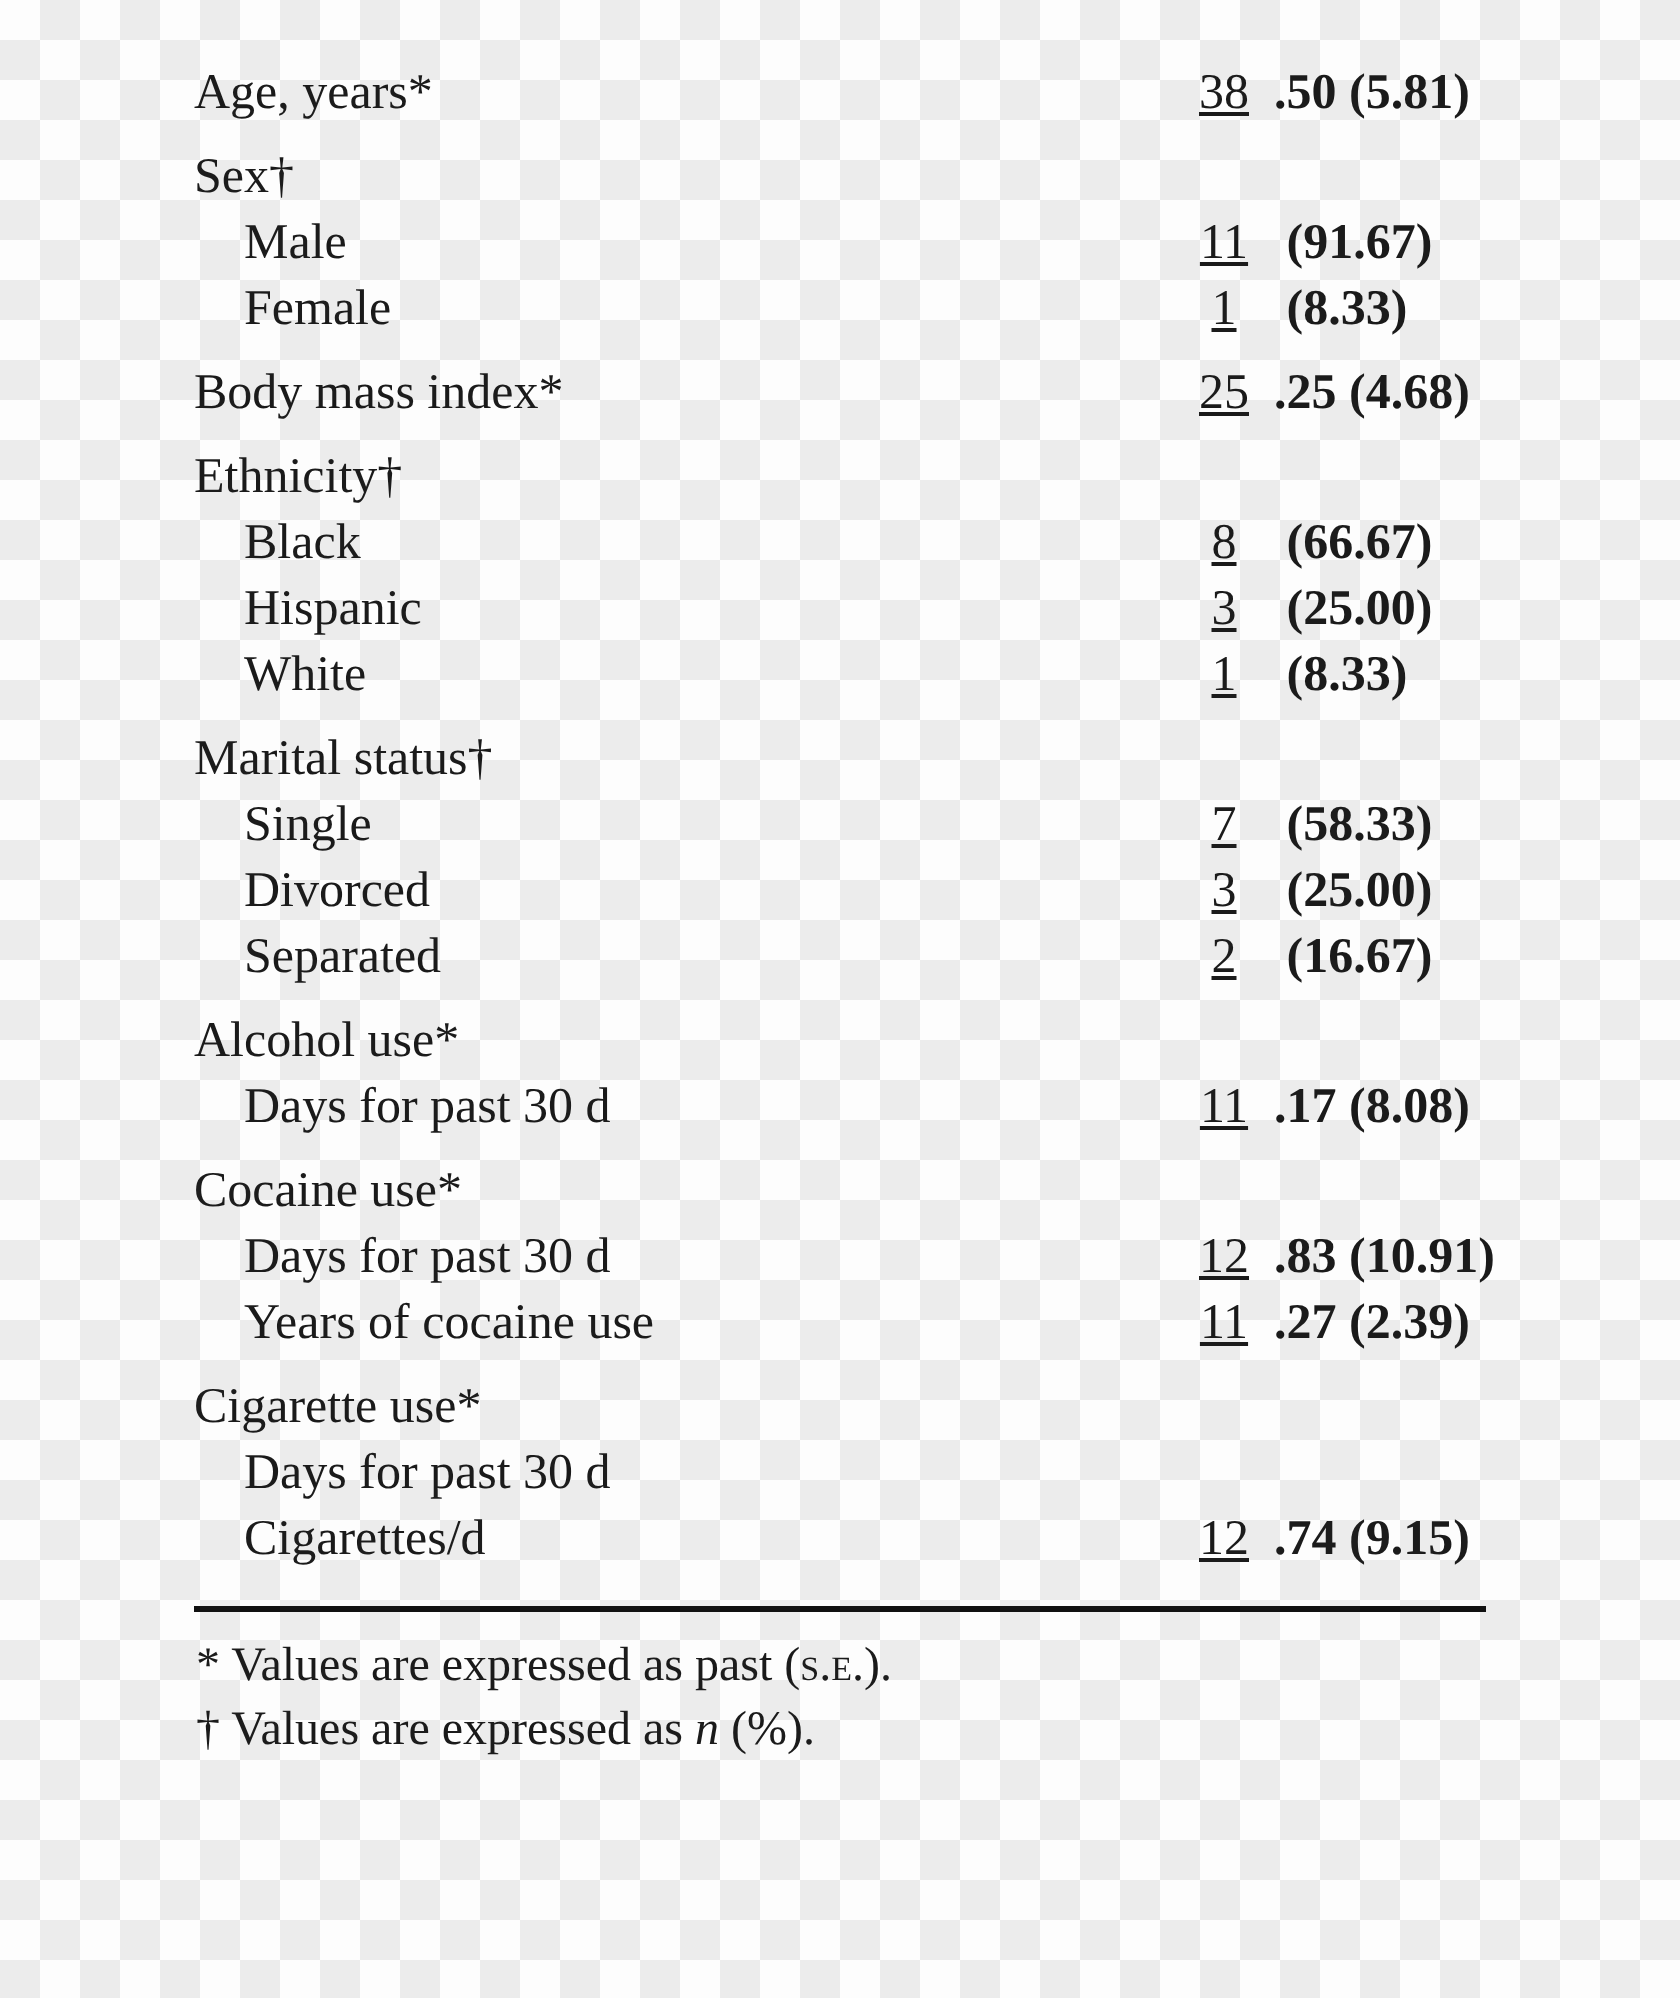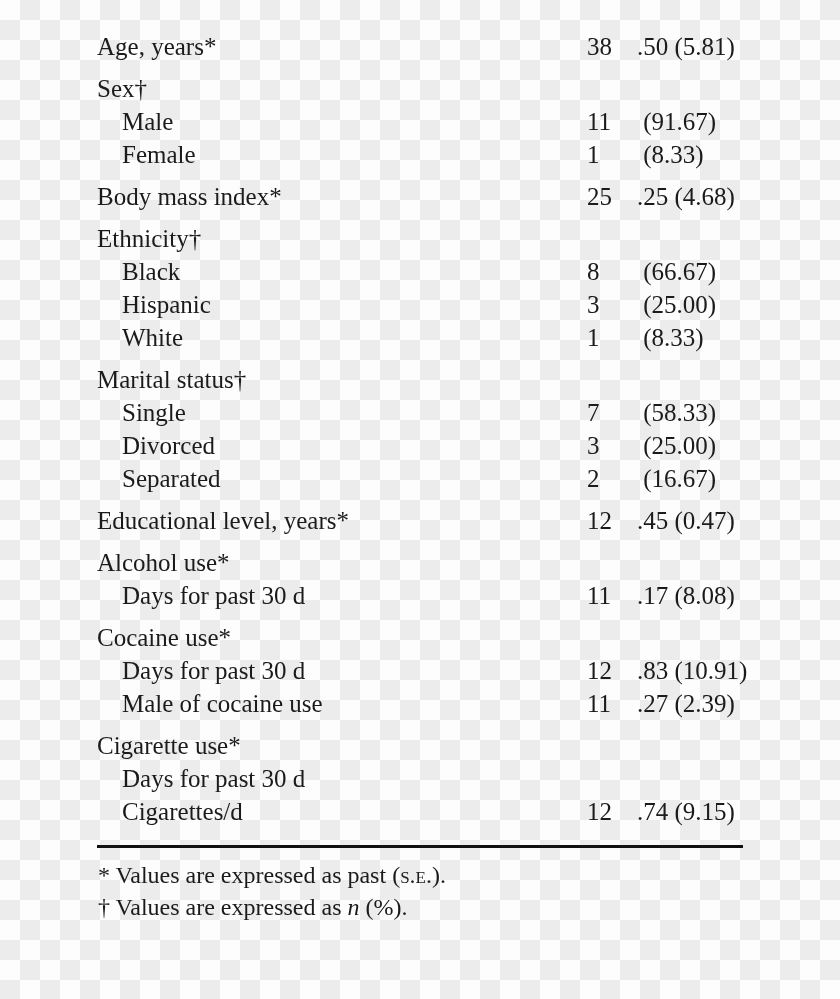--- a/index.html
+++ b/index.html
@@ -45,23 +45,24 @@
   .row.indent .label { left: 122px; text-align: center; }
   .value {
     position: absolute;
     left: 587px;
     top: 0;
     white-space: pre;
   }
   .vint {
     display: inline-block;
     width: 50px;
-    text-align: left;
+    text-align: center;
+    text-decoration: underline;
   }
-  .vrest { white-space: pre; }
+  .vrest { white-space: pre; font-weight: bold; }
   .rule {
     margin: 17px 0 0 97px;
     width: 646px;
     height: 3px;
     background: var(--rule, #111111);
   }
   .footnotes {
     margin: 11px 0 0 98px;
     font-size: 24px;
   }
@@ -121,39 +122,35 @@
         </div>
         <div class="row indent">
           <span class="label">Divorced</span>
           <span class="value"><span class="vint">3</span><span class="vrest"> (25.00)</span></span>
         </div>
         <div class="row indent">
           <span class="label">Separated</span>
           <span class="value"><span class="vint">2</span><span class="vrest"> (16.67)</span></span>
         </div>
         <div class="row group">
-          <span class="label">Educational level, years*</span>
-          <span class="value"><span class="vint">12</span><span class="vrest">.45 (0.47)</span></span>
-        </div>
-        <div class="row group">
           <span class="label">Alcohol use*</span>
         </div>
         <div class="row indent">
           <span class="label">Days for past 30 d</span>
           <span class="value"><span class="vint">11</span><span class="vrest">.17 (8.08)</span></span>
         </div>
         <div class="row group">
           <span class="label">Cocaine use*</span>
         </div>
         <div class="row indent">
           <span class="label">Days for past 30 d</span>
           <span class="value"><span class="vint">12</span><span class="vrest">.83 (10.91)</span></span>
         </div>
         <div class="row indent">
-          <span class="label">Male of cocaine use</span>
+          <span class="label">Years of cocaine use</span>
           <span class="value"><span class="vint">11</span><span class="vrest">.27 (2.39)</span></span>
         </div>
         <div class="row group">
           <span class="label">Cigarette use*</span>
         </div>
         <div class="row indent">
           <span class="label">Days for past 30 d</span>
         </div>
         <div class="row indent">
           <span class="label">Cigarettes/d</span>

